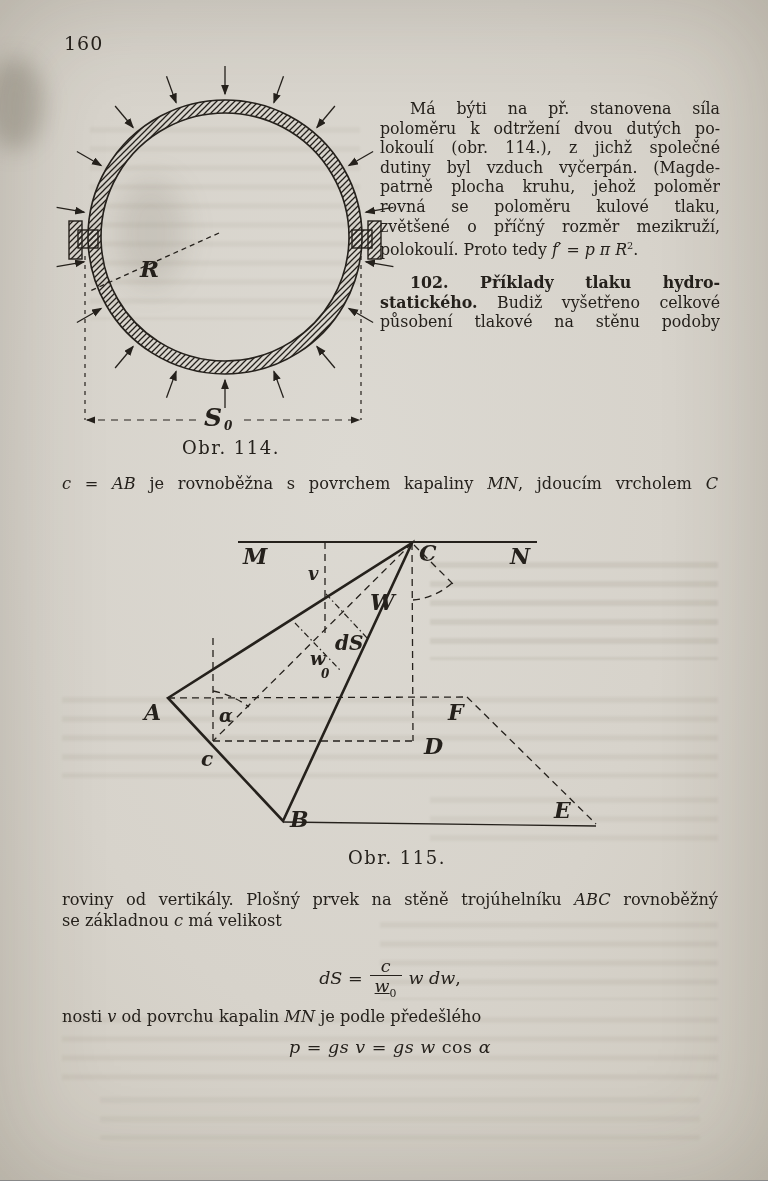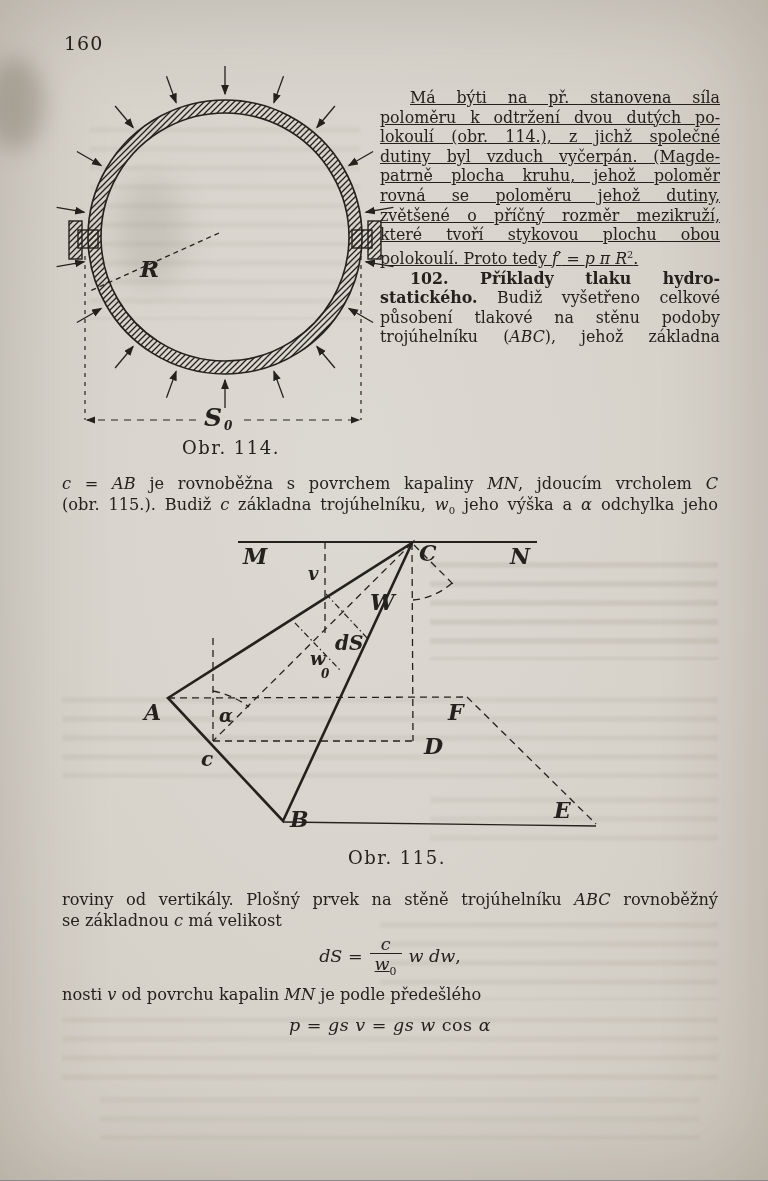--- a/index.html
+++ b/index.html
@@ -15,29 +15,29 @@
   .smudge2{position:absolute;left:116px;top:178px;width:70px;height:110px;background:rgba(100,92,76,.14);border-radius:50%;filter:blur(14px);z-index:0;}
   .ghost{position:absolute;filter:blur(1.3px);z-index:0;
     background:repeating-linear-gradient(180deg, transparent 0 7px, rgba(122,112,92,.15) 7px 13px, transparent 13px 19px);}
   .pagenum{position:absolute;left:64px;top:32px;font-size:19px;letter-spacing:1px;z-index:2;}
   .col{position:absolute;left:380px;top:88px;width:340px;z-index:2;font-size:15.8px;line-height:19.6px;}
   .fw{position:absolute;left:62px;width:656px;z-index:2;font-size:16.2px;line-height:21px;}
   .line{white-space:nowrap;overflow:hidden;}
   .j{text-align:justify;text-align-last:justify;white-space:normal;overflow:hidden;height:19.6px;}
   .fw .j{height:21px;}
   .ind{text-indent:30px;}
-  .gap1{margin-top:0;text-decoration:underline;}
-  .gap2{}
+  .gap1{margin-top:11px;}
+  .gap2{margin-top:13px;}
   sub{font-size:.62em;}
   sup{font-size:.62em;}
   .figwrap{position:absolute;z-index:2;}
   svg text{fill:#25211c;}
   .flabel{font-family:"DejaVu Serif","Liberation Serif",serif;font-style:italic;font-weight:bold;}
   .fcap{font-family:"DejaVu Serif","Liberation Serif",serif;font-size:18px;letter-spacing:1.5px;}
-  .formula{display:flex;justify-content:center;align-items:center;font-size:17.5px;gap:7px;margin:4px 0 7px 0;}
+  .formula{display:flex;justify-content:center;align-items:center;font-size:17.5px;gap:7px;margin:26px 0 7px 0;}
   .frac{display:inline-flex;flex-direction:column;align-items:center;line-height:1.05;}
   .frac .num{padding:0 5px;}
   .frac .den{border-top:1.4px solid #25211c;padding:1px 5px 0 5px;text-decoration:underline;}
   .f2{margin-top:10px;font-size:17.5px;letter-spacing:.5px;text-align:center;}
 </style>
 </head>
 <body>
 
 <div class="page">
   <div class="smudge"></div>
@@ -113,36 +113,33 @@
     </svg>
   </div>
 
   <div class="col">
     <div class="gap1">
       <div class="line j ind">Má býti na př. stanovena síla</div>
       <div class="line j">poloměru k odtržení dvou dutých po-</div>
       <div class="line j">lokoulí (obr. 114.), z jichž společné</div>
       <div class="line j">dutiny byl vzduch vyčerpán. (Magde-</div>
       <div class="line j">patrně plocha kruhu, jehož poloměr</div>
-      <div class="line j">rovná se poloměru jehož dutiny,</div>
+      <div class="line j">rovná se poloměru kulové tlaku,</div>
       <div class="line j">zvětšené o příčný rozměr mezikruží,</div>
-      <div class="line j">které tvoří stykovou plochu obou</div>
       <div class="line">polokoulí. Proto tedy <i>f′</i> = <i>p π R</i><sup>2</sup>.</div>
     </div>
     <div class="gap2">
       <div class="line j ind"><b>102. Příklady tlaku hydro-</b></div>
       <div class="line j"><b>statického.</b> Budiž vyšetřeno celkové</div>
       <div class="line j">působení tlakové na stěnu podoby</div>
-      <div class="line j">trojúhelníku (<i>ABC</i>), jehož základna</div>
     </div>
   </div>
 
   <div class="fw" style="top:473px;">
     <div class="line j"><i>c</i> = <i>AB</i> je rovnoběžna s povrchem kapaliny <i>MN</i>, jdoucím vrcholem <i>C</i></div>
-    <div class="line j">(obr. 115.). Budiž <i>c</i> základna trojúhelníku, <i>w</i><sub>0</sub> jeho výška a <i>α</i> odchylka jeho</div>
   </div>
 
   <div class="figwrap" style="left:130px;top:528px;width:560px;height:348px;">
     <svg width="560" height="348" viewBox="0 0 560 348">
 
       <line x1="108" y1="14" x2="407" y2="14" stroke="#25211c" stroke-width="1.8"></line>
       <text class="flabel" x="113" y="36" font-size="22">M</text>
       <text class="flabel" x="380" y="36" font-size="22">N</text>
 
       <path d="M38,170 L282,15 L153,293 Z" fill="none" stroke="#25211c" stroke-width="2.6"></path>

